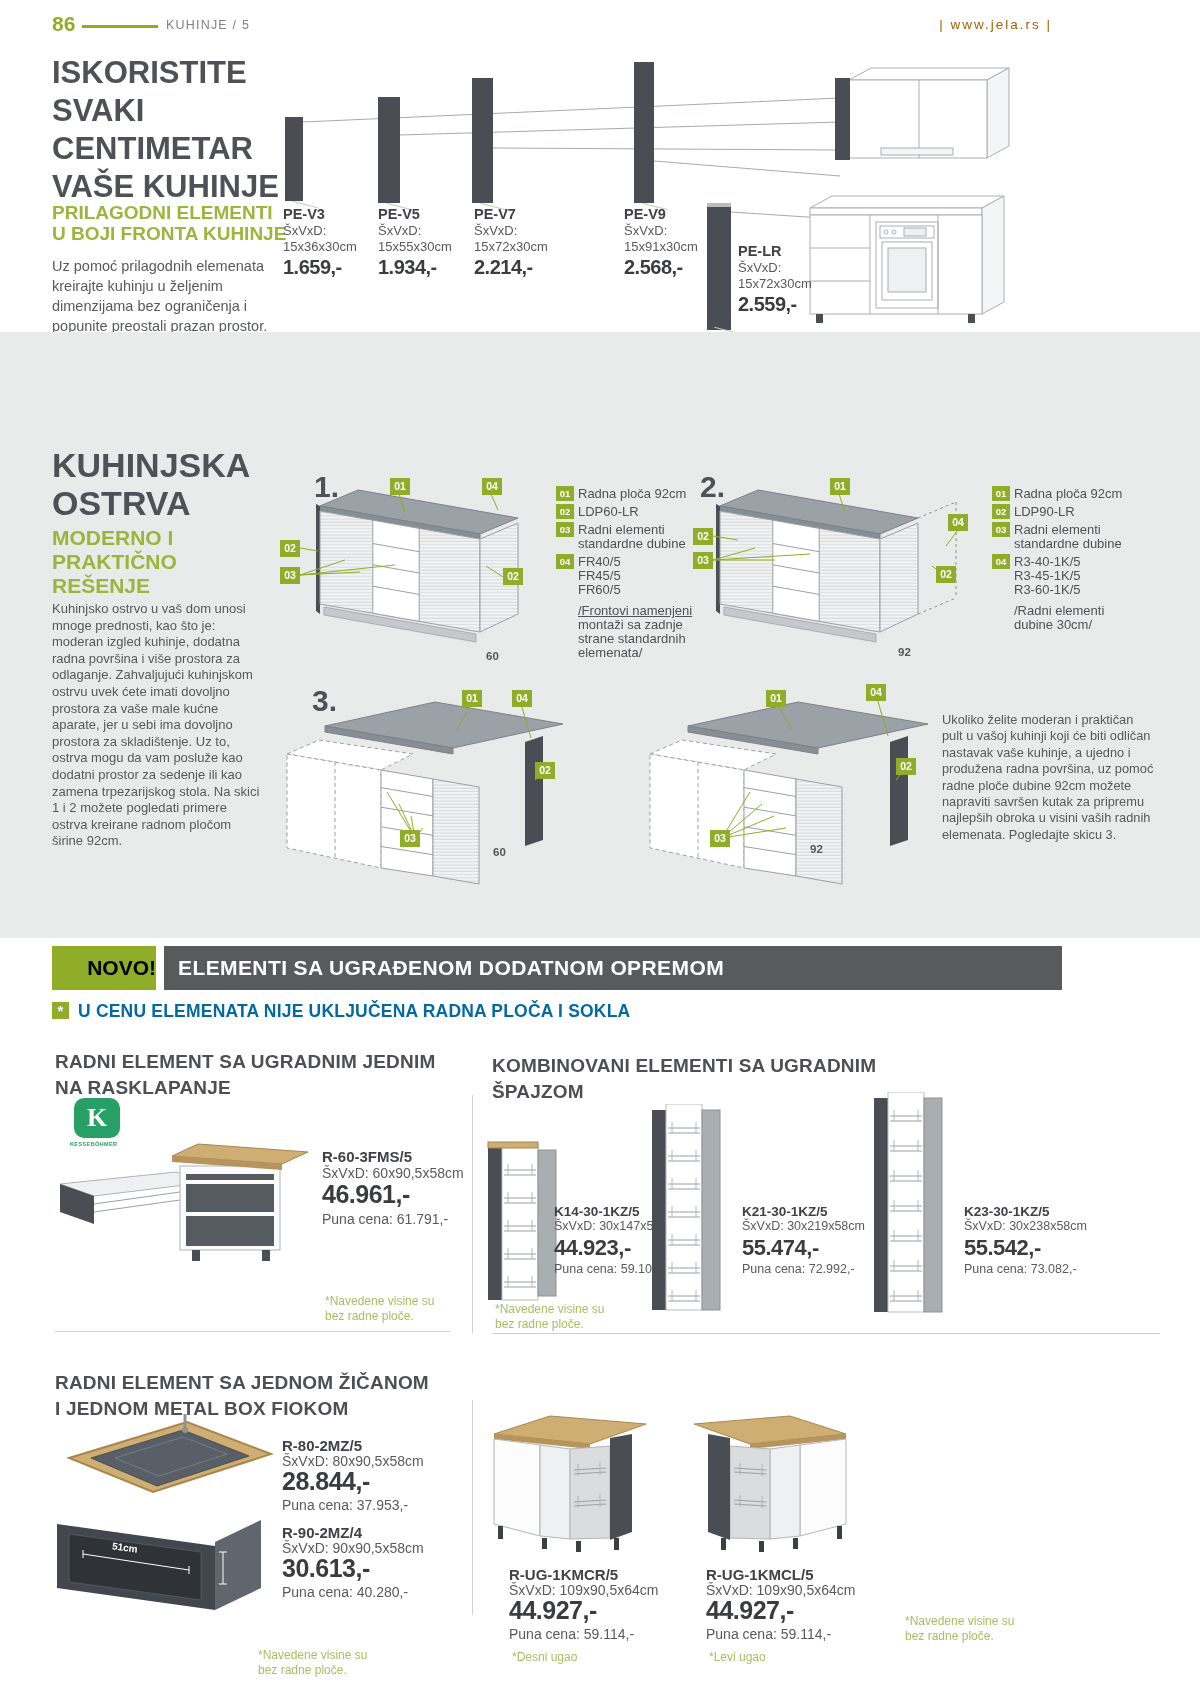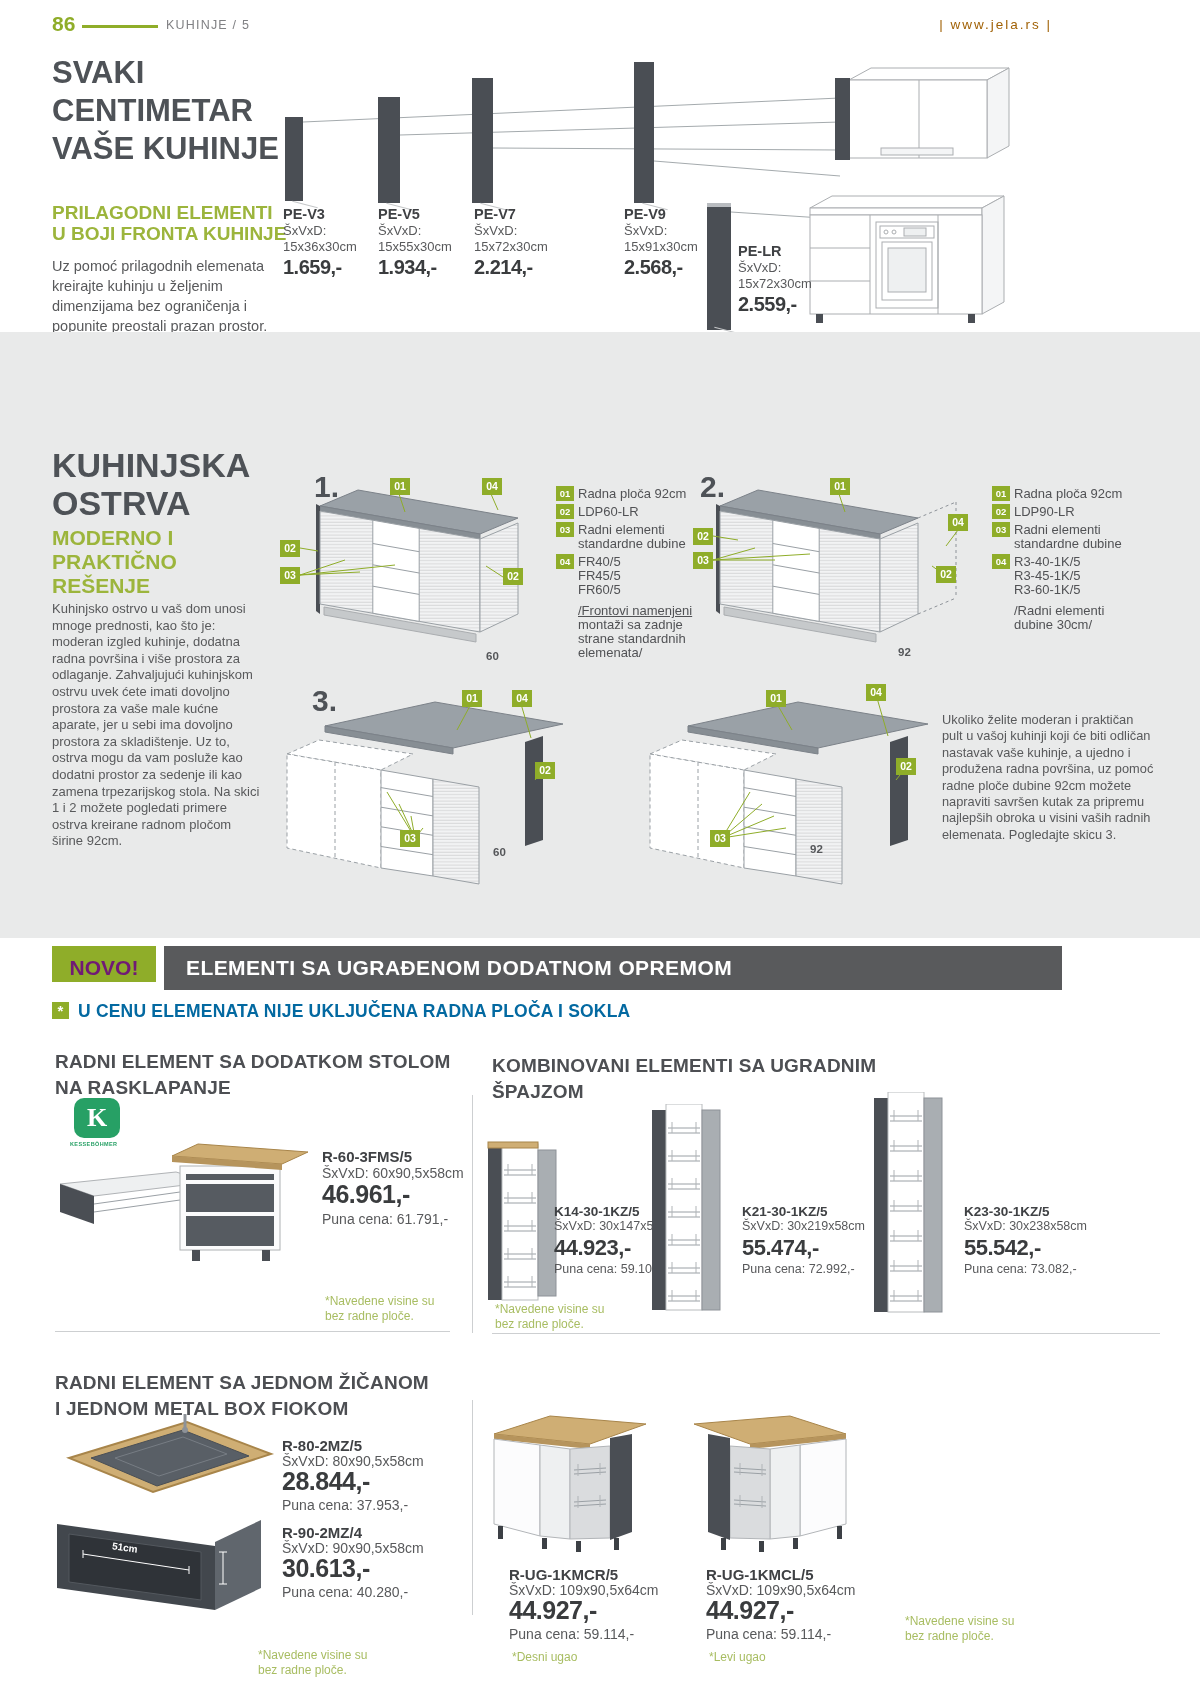--- a/index.html
+++ b/index.html
@@ -33,20 +33,21 @@
 <body>
 
 <div id="page">
 
   <div class="ab" style="left:52px;top:12px;font:800 21px 'Liberation Sans',sans-serif;color:#8fad29;">86</div>
   <div class="ab" style="left:82px;top:25px;width:76px;height:3px;background:#8fad29;"></div>
   <div class="ab" style="left:166px;top:18px;font:400 12.5px 'Liberation Sans',sans-serif;color:#808184;letter-spacing:1.2px;">KUHINJE / 5</div>
   <div class="ab" style="right:148px;top:17px;font:400 13.5px 'Liberation Sans',sans-serif;color:#a16207;letter-spacing:2px;">| www.jela.rs |</div>
 
   <div class="ab" style="left:52px;top:54px;font:800 31px/38px 'Liberation Sans',sans-serif;color:#4e5257;">
+    <div>ISKORISTITE</div>
     <div>SVAKI</div>
     <div>CENTIMETAR</div>
     <div>VAŠE KUHINJE</div>
   </div>
   <div class="ab" style="left:52px;top:202px;font:700 19px/21px 'Liberation Sans',sans-serif;color:#9cb53c;">
     <div>PRILAGODNI ELEMENTI</div>
     <div>U BOJI FRONTA KUHINJE</div>
   </div>
   <div class="ab" style="left:52px;top:256px;width:222px;font:400 14.5px/20px 'Liberation Sans',sans-serif;color:#58595b;">Uz pomoć prilagodnih elemenata kreirajte kuhinju u željenim dimenzijama bez ograničenja i popunite preostali prazan prostor.</div>
 
@@ -318,34 +319,34 @@
   <div class="badge" style="left:400px;top:830px;">03</div>
   <div class="dim" style="left:493px;top:846px;">60</div>
   <div class="badge" style="left:766px;top:690px;">01</div>
   <div class="badge" style="left:866px;top:684px;">04</div>
   <div class="badge" style="left:896px;top:758px;">02</div>
   <div class="badge" style="left:710px;top:830px;">03</div>
   <div class="dim" style="left:810px;top:843px;">92</div>
 
   <div class="ab" style="left:942px;top:712px;width:212px;font:400 12.8px/16.4px 'Liberation Sans',sans-serif;color:#58595b;">Ukoliko želite moderan i praktičan pult u vašoj kuhinji koji će biti odličan nastavak vaše kuhinje, a ujedno i produžena radna površina, uz pomoć radne ploče dubine 92cm možete napraviti savršen kutak za pripremu najlepših obroka u visini vaših radnih elemenata. Pogledajte skicu 3.</div>
 
-  <div class="ab" style="left:52px;top:946px;width:104px;height:36px;background:#8fad29;color:#701a75;font:800 21px/44px 'Liberation Sans',sans-serif;text-align:center;">NOVO!</div>
+  <div class="ab" style="left:52px;top:946px;width:104px;height:44px;background:#8fad29;color:#000000;font:800 21px/44px 'Liberation Sans',sans-serif;text-align:right;">NOVO!</div>
   <div class="ab" style="left:164px;top:946px;width:898px;height:44px;background:#595a5c;">
-    <div style="padding-left:22px;color:#fff;font:800 21px/44px 'Liberation Sans',sans-serif;letter-spacing:.4px;">ELEMENTI SA UGRAĐENOM DODATNOM OPREMOM</div>
+    <div style="padding-left:14px;color:#fff;font:800 21px/44px 'Liberation Sans',sans-serif;letter-spacing:.4px;">ELEMENTI SA UGRAĐENOM DODATNOM OPREMOM</div>
   </div>
   <div class="ab" style="left:52px;top:1002px;width:17px;height:17px;background:#8fad29;color:#fff;font:700 15px/18px 'Liberation Sans',sans-serif;text-align:center;">*</div>
   <div class="ab" style="left:78px;top:1001px;font:800 17.5px 'Liberation Sans',sans-serif;color:#0369a1;letter-spacing:.2px;">U CENU ELEMENATA NIJE UKLJUČENA RADNA PLOČA I SOKLA</div>
 
   <div class="divline" style="left:55px;top:1331px;width:395px;height:1px;"></div>
   <div class="divline" style="left:492px;top:1333px;width:668px;height:1px;"></div>
   <div class="divline" style="left:472px;top:1095px;width:1px;height:238px;"></div>
   <div class="divline" style="left:472px;top:1400px;width:1px;height:215px;"></div>
 
   <div class="head2" style="left:55px;top:1049px;">
-    <div>RADNI ELEMENT SA DODATKOM STOLOM</div>
+    <div>RADNI ELEMENT SA UGRADNIM JEDNIM</div>
     <div>NA RASKLAPANJE</div>
   </div>
   <div class="ab" style="left:74px;top:1098px;width:46px;height:40px;background:#27a065;border-radius:10px;color:#fff;font:800 26px/40px 'Liberation Serif','DejaVu Serif',serif;text-align:center;">K</div>
   <div class="ab" style="left:70px;top:1141px;font:700 5.5px 'Liberation Sans',sans-serif;color:#27a065;letter-spacing:.4px;">KESSEBÖHMER</div>
 
   <svg class="ab" style="left:58px;top:1126px;" width="250" height="142" viewBox="0 0 250 142">
     <polygon points="2,58 118,46 152,56 36,70" fill="#eef0f1" stroke="#b0b3b6"></polygon>
     <polygon points="2,58 36,70 36,98 2,86" fill="#4a4e54"></polygon>
     <line x1="36" y1="78" x2="122" y2="66" stroke="#9aa0a5"></line>
     <line x1="36" y1="86" x2="122" y2="74" stroke="#9aa0a5"></line>

